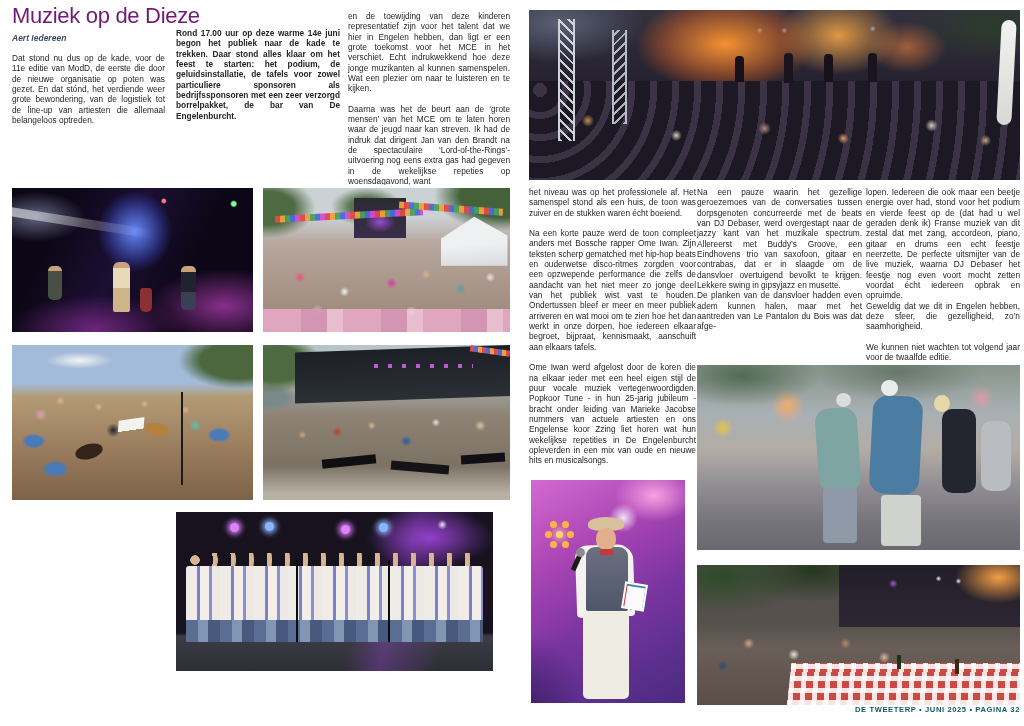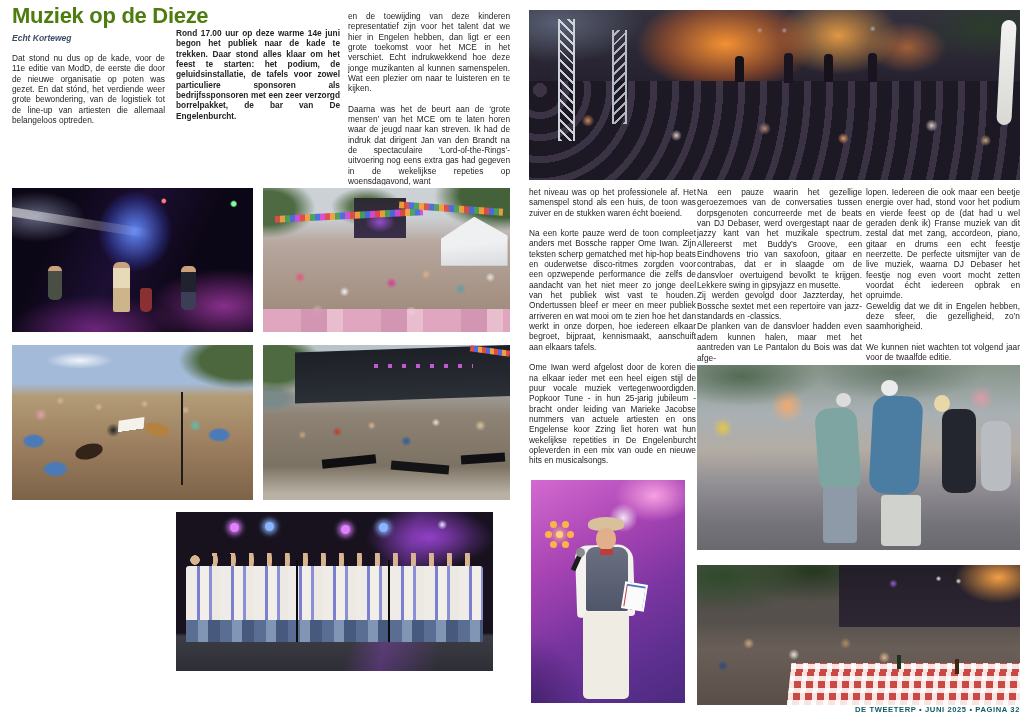--- a/index.html
+++ b/index.html
@@ -1,19 +1,19 @@
 <!DOCTYPE html>
 <html><head>
 <meta charset="utf-8">
 <style>
   html,body{margin:0;padding:0;background:#ffffff;}
   .sheet{position:relative;width:1024px;height:726px;background:#ffffff;overflow:hidden;
          font-family:"Liberation Sans","DejaVu Sans",sans-serif;color:#262325;}
   
-  .title{position:absolute;left:12px;top:3px;font-size:22px;font-weight:700;color:#4d7c0f;letter-spacing:-.3px;}
+  .title{position:absolute;left:12px;top:3px;font-size:22px;font-weight:400;color:#701a75;letter-spacing:-.3px;}
   .byline{position:absolute;left:12px;top:33px;font-size:8.5px;font-style:italic;font-weight:700;color:#3c4a63;}
   .col{position:absolute;font-size:8.3px;line-height:10.35px;text-align:justify;overflow:hidden;}
   .col p{margin:0;}
   .col p.gap{margin-top:10px;}
   .lead{font-weight:700;}
   .c-l1{left:12px;top:53px;width:153px;height:132px;}
   .c-l2{left:176px;top:28px;width:164px;height:157px;font-weight:bold;}
   .c-l3{left:348px;top:11px;width:162px;height:174px;}
   .c-r1{left:529px;top:187px;width:167px;height:288px;}
   .c-r2{left:697px;top:187px;width:165px;height:176px;}
@@ -208,21 +208,21 @@
   .phH .bottle1{left:62%;bottom:26%;width:4px;height:14px;background:#1d3320;}
   .phH .bottle2{left:80%;bottom:22%;width:4px;height:15px;background:#3a2a14;}
 </style>
 </head>
 <body>
 
 <div class="sheet">
 
   <div>
     <div class="title">Muziek op de Dieze</div>
-    <div class="byline">Echt Korteweg</div>
+    <div class="byline">Aert Iedereen</div>
 
     <div class="col c-l1">
       <p>Dat stond nu dus op de kade, voor de 11e editie van ModD, de eerste die door de nieuwe organisatie op poten was gezet. En dat stónd, het verdiende weer grote bewondering, van de logistiek tot de line-up van artiesten die allemaal belangeloos optreden.</p>
     </div>
     <div class="col c-l2">
       <p>Rond 17.00 uur op deze warme 14e juni begon het publiek naar de kade te trekken. Daar stond alles klaar om het feest te starten: het podium, de geluidsinstallatie, de tafels voor zowel particuliere sponsoren als bedrijfssponsoren met een zeer verzorgd borrelpakket, de bar van De Engelenburcht.</p>
     </div>
     <div class="col c-l3">
       <p>en de toewijding van deze kinderen representatief zijn voor het talent dat we hier in Engelen hebben, dan ligt er een grote toekomst voor het MCE in het verschiet. Echt indrukwekkend hoe deze jonge muzikanten al kunnen samenspelen. Wat een plezier om naar te luisteren en te kijken.</p>
       <p class="gap">Daarna was het de beurt aan de ‘grote mensen’ van het MCE om te laten horen waar de jeugd naar kan streven. Ik had de indruk dat dirigent Jan van den Brandt na de spectaculaire ‘Lord-of-the-Rings’-uitvoering nog eens extra gas had gegeven in de wekelijkse repeties op woensdagavond, want</p>
@@ -281,21 +281,20 @@
       <i class="m4"></i>
     </div>
 
     <div class="col c-r1">
       <p>het niveau was op het professionele af. Het samenspel stond als een huis, de toon was zuiver en de stukken waren écht boeiend.</p>
       <p class="gap">Na een korte pauze werd de toon compleet anders met Bossche rapper Ome Iwan. Zijn teksten scherp gematched met hip-hop beats en ouderwetse disco-ritmes zorgden voor een opzwepende performance die zelfs de aandacht van het niet meer zo jonge deel van het publiek wist vast te houden. Ondertussen bleef er meer en meer publiek arriveren en wat mooi om te zien hoe het dan werkt in onze dorpen, hoe iedereen elkaar begroet, bijpraat, kennismaakt, aanschuift aan elkaars tafels.</p>
       <p class="gap">Ome Iwan werd afgelost door de koren die na elkaar ieder met een heel eigen stijl de puur vocale muziek vertegenwoordigden. Popkoor Tune - in hun 25-jarig jubileum - bracht onder leiding van Marieke Jacobse nummers van actuele artiesten en ons Engelense koor Zzing liet horen wat hun wekelijkse repetities in De Engelenburcht opleverden in een mix van oude en nieuwe hits en musicalsongs.</p>
     </div>
     <div class="col c-r2">
       <p>Na een pauze waarin het gezellige geroezemoes van de conversaties tussen dorpsgenoten concurreerde met de beats van DJ Debaser, werd overgestapt naar de jazzy kant van het muzikale spectrum. Allereerst met Buddy’s Groove, een Eindhovens trio van saxofoon, gitaar en contrabas, dat er in slaagde om de dansvloer overtuigend bevolkt te krijgen. Lekkere swing in gipsyjazz en musette.</p>
-      <p>Zij werden gevolgd door Jazzterday, het Bossche sextet met een repertoire van jazz-standards en -classics.</p>
       <p>De planken van de dansvloer hadden even adem kunnen halen, maar met het aantreden van Le Pantalon du Bois was dat afge-</p>
     </div>
     <div class="col c-r3">
       <p>lopen. Iedereen die ook maar een beetje energie over had, stond voor het podium en vierde feest op de (dat had u wel geraden denk ik) Franse muziek van dit zestal dat met zang, accordeon, piano, gitaar en drums een echt feestje neerzette. De perfecte uitsmijter van de live muziek, waarna DJ Debaser het feestje nog even voort mocht zetten voordat écht iedereen opbrak en opruimde.</p>
       <p>Geweldig dat we dit in Engelen hebben, deze sfeer, die gezelligheid, zo’n saamhorigheid.</p>
       <p class="gap">We kunnen niet wachten tot volgend jaar voor de twaalfde editie.</p>
     </div>
 
     <div class="ph phF">
       <i class="led"></i>

